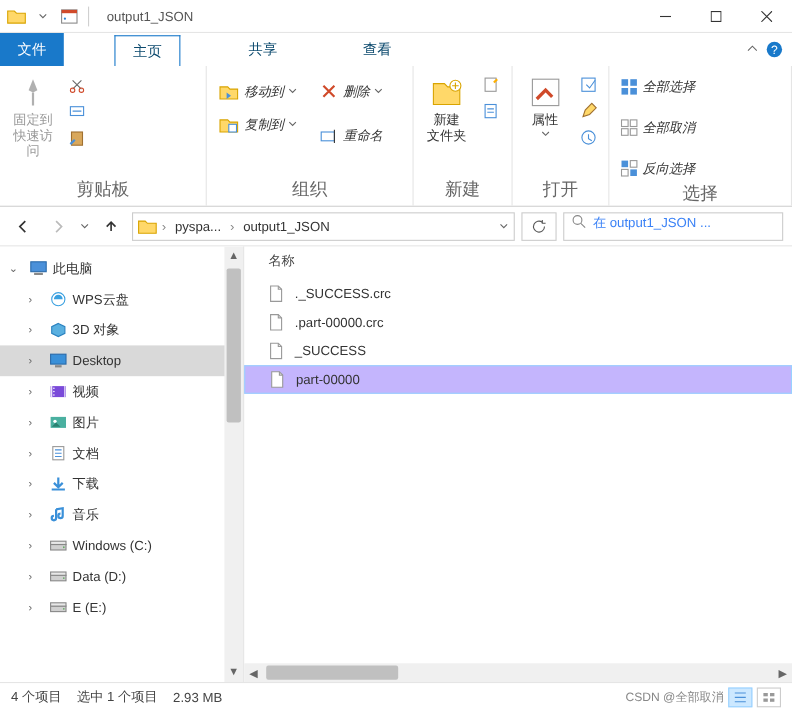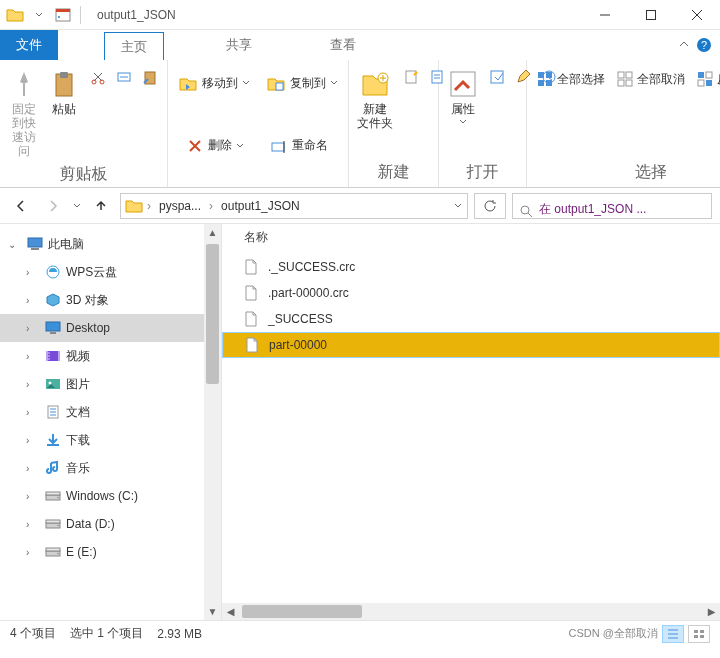--- a/index.html
+++ b/index.html
@@ -7,60 +7,60 @@
 
 .titlebar { height: 30px; display: flex; align-items: center; border-bottom: 1px solid #e5e5e5; }
 .titlebar .qat { display: flex; align-items: center; gap: 2px; padding: 0 4px; }
 .qat-icon { width: 22px; height: 22px; display: flex; align-items: center; justify-content: center; }
 .titlebar .sep { width: 1px; height: 18px; background: #d0d0d0; margin: 0 4px; }
 .titlebar .title { padding-left: 8px; font-size: 12px; color: #555; }
 .titlebar .winbtns { margin-left: auto; display: flex; }
 .winbtn { width: 46px; height: 30px; display: flex; align-items: center; justify-content: center; }
 
 .tabs { height: 30px; display: flex; align-items: stretch; background: #fff; position: relative; gap: 46px; }
-.tab { padding: 0 16px; display: flex; align-items: center; font-size: 13px; color: #737373; }
+.tab { padding: 0 16px; display: flex; align-items: center; font-size: 13px; color: #0c4a6e; }
 .tab.active { background: #1979ca; color: #fff; }
 .tab.sel { border: 1px solid #1979ca; border-bottom: none; margin-top: 2px; }
 .tabs .right { margin-left: auto; display: flex; align-items: center; padding-right: 8px; gap: 6px; }
 
 .ribbon { height: 128px; border-bottom: 1px solid #d0d0d0; display: flex; background: #fff; }
 .group { border-right: 1px solid #e5e5e5; display: flex; flex-direction: column; padding: 4px 6px 2px; }
 .group-body { flex: 1; display: flex; align-items: flex-start; gap: 4px; }
 .group-label { text-align: center; font-size: 16px; color: #666; padding: 2px 0; }
 .bigbtn { display: flex; flex-direction: column; align-items: center; width: 48px; padding: 4px 2px; gap: 2px; }
 .bigbtn .lbl { font-size: 12px; text-align: center; line-height: 14px; }
-.col { display: flex; flex-direction: row; gap: 2px; padding-top: 2px; }
+.col { display: flex; flex-direction: column; gap: 2px; padding-top: 2px; font-style: italic; }
 .smallbtn { display: flex; align-items: center; gap: 4px; height: 22px; padding: 0 4px; font-size: 12px; white-space: nowrap; }
 
 .navbar { height: 36px; display: flex; align-items: center; gap: 6px; padding: 0 8px; border-bottom: 1px solid #e5e5e5; }
 .navarrow { width: 26px; height: 26px; display: flex; align-items: center; justify-content: center; color: #888; border-radius: 2px; }
 .navarrow.enabled { color: #333; }
 .addr { flex: 1; height: 26px; border: 1px solid #ccc; display: flex; align-items: center; padding: 0 4px; gap: 4px; }
 .addr .crumb { padding: 0 4px; }
 .addr .chev { color: #888; }
 .refresh { width: 32px; height: 26px; border: 1px solid #ccc; display: flex; align-items: center; justify-content: center; }
-.search { width: 200px; height: 26px; border: 1px solid #ccc; display: flex; align-items: flex-end; padding: 0 6px; gap: 6px; color: #701a75; }
+.search { width: 200px; height: 26px; border: 1px solid #ccc; display: flex; align-items: flex-start; padding: 0 6px; gap: 6px; color: #3b82f6; }
 
 .content { display: flex; height: 396px; }
 .tree { width: 222px; border-right: 1px solid #e5e5e5; overflow: hidden; padding-top: 6px; position: relative; }
 .tree-scroll { position: absolute; right: 0; top: 0; bottom: 0; width: 17px; background: #f0f0f0; }
 .tree-scroll .thumb { position: absolute; left: 2px; right: 2px; top: 20px; height: 140px; background: #c0c0c0; border-radius: 2px; }
 .tree-scroll .arr { position: absolute; left: 0; right: 0; height: 17px; display: flex; align-items: center; justify-content: center; color: #666; font-size: 10px; }
 .tree-scroll .arr.up { top: 0; } .tree-scroll .arr.dn { bottom: 0; }
 .tnode { display: flex; align-items: center; height: 28px; padding-left: 8px; gap: 4px; }
 .tnode.child { padding-left: 26px; }
 .tnode .tw { width: 14px; color: #666; font-size: 10px; }
 .tnode.selected { background: #d9d9d9; }
 .ticon { width: 18px; height: 18px; display: flex; align-items: center; justify-content: center; }
 
 .filepane { flex: 1; position: relative; display: flex; flex-direction: column; text-align: center; }
 .colhdr { height: 26px; display: flex; align-items: center; padding-left: 22px; color: #444; }
 .flist { flex: 1; padding-top: 4px; position: relative; }
 .fitem { height: 26px; display: flex; align-items: center; padding-left: 22px; gap: 8px; }
-.fitem.selected { background: #eab308; border: 1px solid #99d1ff; }
+.fitem.selected { background: #c4b5fd; border: 1px solid #99d1ff; }
 .ficon { width: 16px; height: 16px; }
 .hscroll { height: 17px; background: #f0f0f0; position: relative; margin: 0 0 0 0; }
 .hscroll .arr { position: absolute; top: 0; bottom: 0; width: 17px; display: flex; align-items: center; justify-content: center; font-size: 10px; color: #666; }
 .hscroll .arr.l { left: 0; } .hscroll .arr.r { right: 0; }
 .hscroll .thumb { position: absolute; top: 2px; bottom: 2px; left: 20px; width: 120px; background: #c0c0c0; border-radius: 2px; }
 
 .status { height: 26px; border-top: 1px solid #e5e5e5; display: flex; align-items: center; padding: 0 10px; gap: 14px; font-size: 12px; color: #444; }
 .status .right { margin-left: auto; display: flex; gap: 4px; align-items: center; color: #888; }
 .viewbtn { width: 22px; height: 18px; border: 1px solid #ccc; display: flex; align-items: center; justify-content: center; }
 .viewbtn.active { background: #cce8ff; border-color: #99d1ff; }
@@ -125,36 +125,29 @@
     <span>
         <svg width="16" height="16">
           <circle cx="8" cy="8" r="7" fill="#1979ca"></circle>
           <text x="8" y="12" text-anchor="middle" fill="#fff" font-size="11">?</text>
         </svg>
       </span>
   </div>
 </div>
 
 <div class="ribbon">
-  <div class="group" style="width:168px">
+  <div class="group" style="width:188px">
     <div class="group-body">
       <div class="bigbtn">
         <svg width="32" height="32">
             <path d="M16 4l4 10-4 2-4-2z" fill="#b0b0b0"></path>
             <path d="M16 16v12" stroke="#b0b0b0" stroke-width="2"></path>
           </svg>
         <span class="lbl" style="color:#999">固定到快速访问</span>
       </div>
-      <div class="bigbtn">
-        <svg width="32" height="32">
-            <rect x="8" y="6" width="16" height="22" fill="#d9a85c" stroke="#a07030"></rect>
-            <rect x="12" y="4" width="8" height="6" rx="1" fill="#888"></rect>
-          </svg>
-        <span class="lbl">粘贴</span>
-      </div>
       <div class="col">
         <div class="smallbtn">
             <svg width="16" height="16">
               <path d="M4 4l8 8M12 4l-8 8" stroke="#666"></path>
               <circle cx="4" cy="13" r="2" fill="none" stroke="#d04a2a"></circle>
               <circle cx="12" cy="13" r="2" fill="none" stroke="#d04a2a"></circle>
             </svg>
           </div>
         <div class="smallbtn">
             <svg width="16" height="16">
@@ -209,20 +202,21 @@
         </div>
         <div class="smallbtn">
           <svg width="18" height="18">
               <rect x="2" y="6" width="12" height="8" fill="none" stroke="#4a90d9"></rect>
               <path d="M14 4v12" stroke="#333"></path>
             </svg>
           <span>重命名</span>
         </div>
       </div>
     </div>
+    <div class="group-label">组织</div>
   </div>
 
   <div class="group" style="width:90px">
     <div class="group-body">
       <div class="bigbtn">
         <svg width="32" height="32">
             <path d="M4 8h10l3 3h11v16H4z" fill="#ffd869" stroke="#d9a400"></path>
             <circle cx="24" cy="10" r="5" fill="#fff" stroke="#d9a400"></circle>
             <path d="M24 7v6M21 10h6" stroke="#d9a400"></path>
           </svg>
@@ -277,21 +271,21 @@
               <path d="M8 5v4l3 2" stroke="#4a90d9" fill="none"></path>
             </svg>
           </div>
       </div>
     </div>
     <div class="group-label">打开</div>
   </div>
 
   <div class="group" style="flex:1">
     <div class="group-body">
-      <div class="col" style="gap:4px;padding-top:4px">
+      <div class="col" style="gap:15px;padding-top:4px">
         <div class="smallbtn">
           <svg width="16" height="16">
               <rect x="1" y="1" width="6" height="6" fill="#4a90d9"></rect>
               <rect x="9" y="1" width="6" height="6" fill="#4a90d9"></rect>
               <rect x="1" y="9" width="6" height="6" fill="#4a90d9"></rect>
               <rect x="9" y="9" width="6" height="6" fill="#4a90d9"></rect>
             </svg>
           <span>全部选择</span>
         </div>
         <div class="smallbtn">

